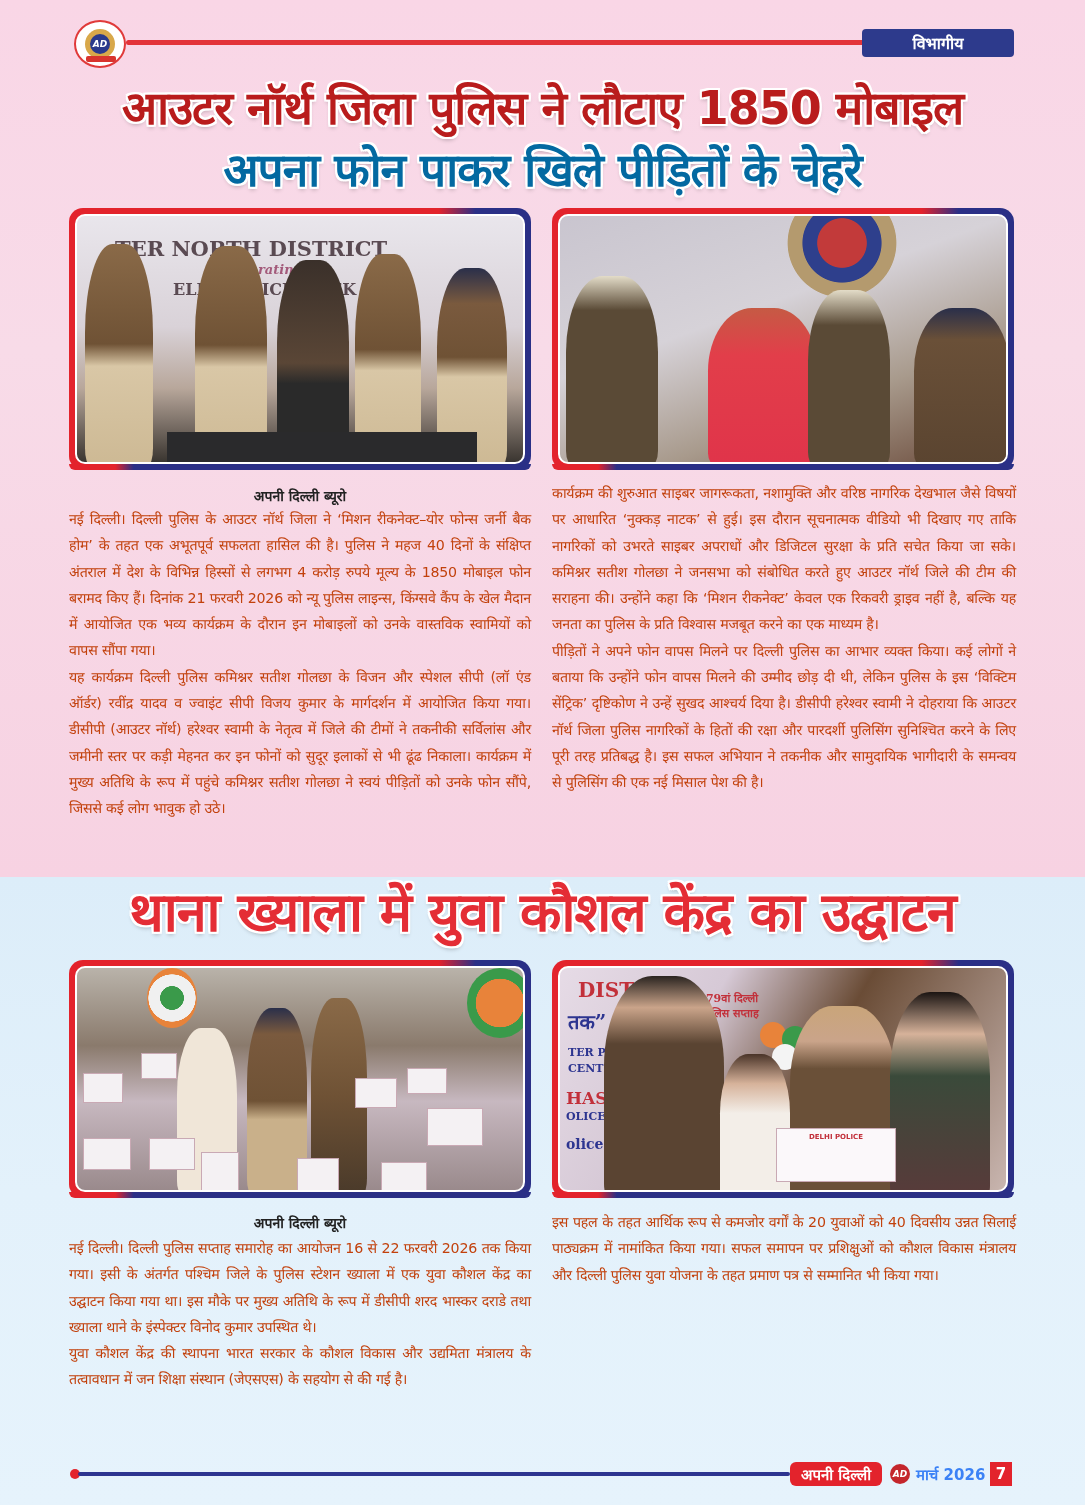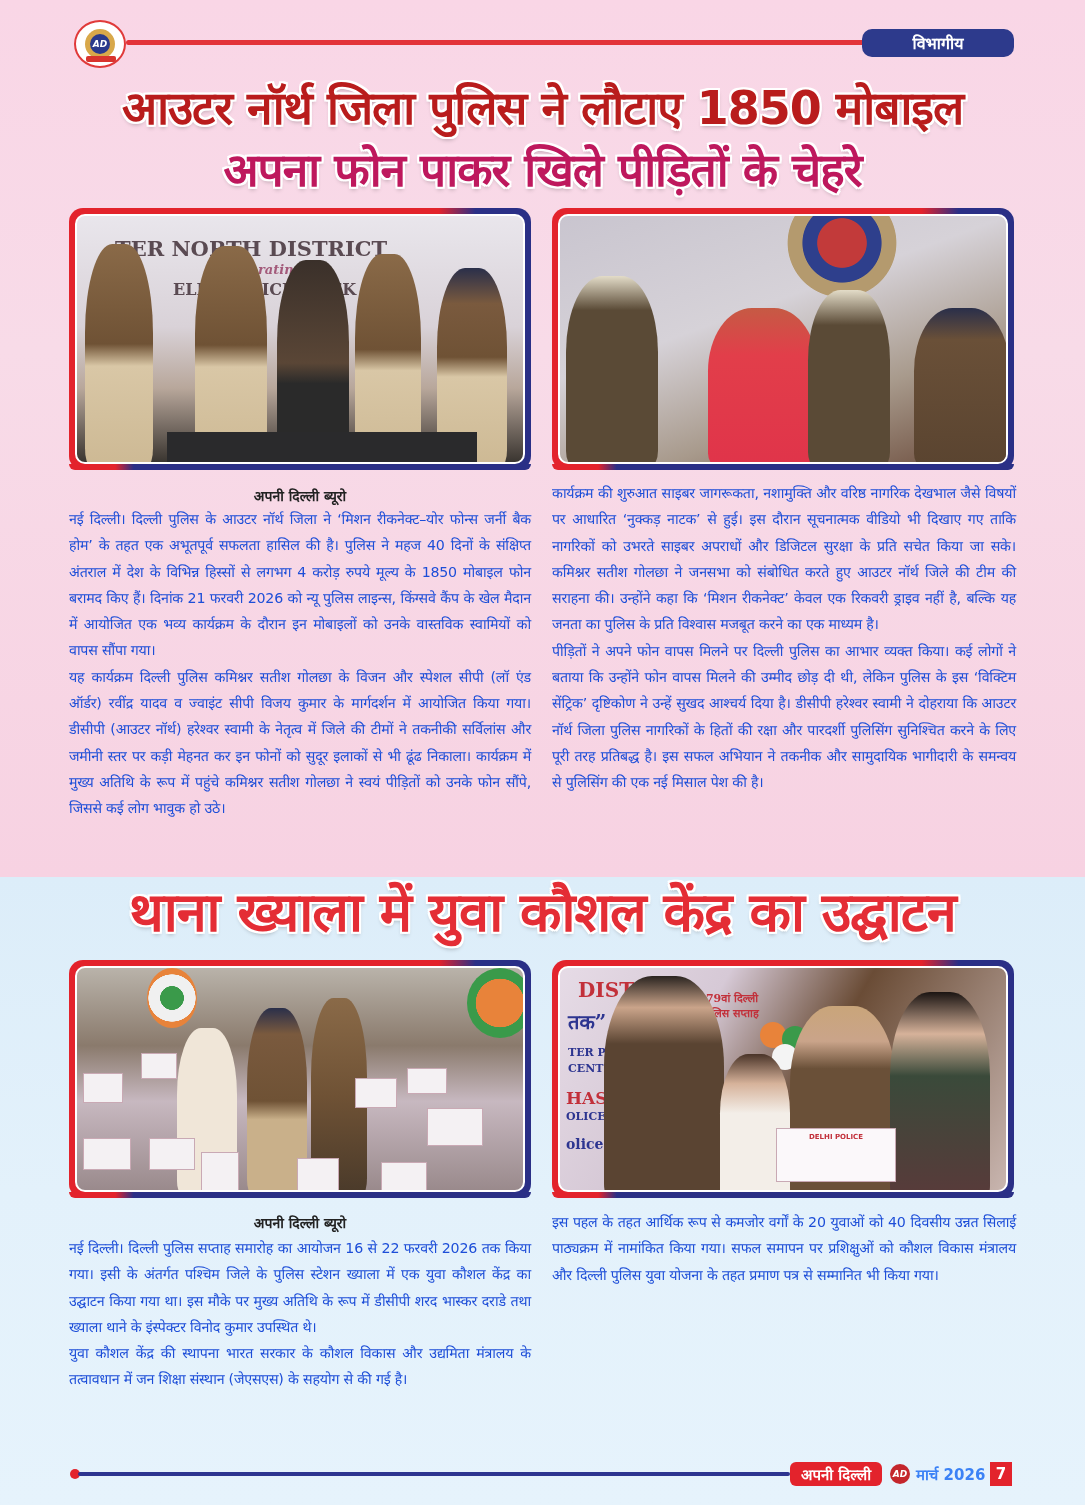--- a/index.html
+++ b/index.html
@@ -35,37 +35,37 @@
   .logo .core span { color: #fff; font-weight: bold; font-size: 9px; font-style: italic; }
   .logo .ribbon {
     position: absolute; bottom: 4px; left: 10px; width: 30px; height: 6px; background: #d8342e; border-radius: 2px;
   }
   .header-rule {
     position: absolute; left: 126px; top: 40px; width: 740px; height: 5px;
     background: #e3343a; border-radius: 3px;
   }
   .section-pill {
     position: absolute; left: 862px; top: 29px; width: 152px; height: 28px;
-    background: #2d3a8c; border-radius: 10px; color: #fff;
+    background: #2d3a8c; border-radius: 4px; color: #fff;
     font-weight: bold; font-size: 16px;
     display: flex; align-items: center; justify-content: center;
   }
 
   
   .headline {
     position: absolute; left: 0; width: 1085px; text-align: center;
     font-family: "DejaVu Sans", sans-serif; font-weight: bold;
     letter-spacing: -1px;
     -webkit-text-stroke: 0;
     text-shadow: 2px 0 0 #fff, -2px 0 0 #fff, 0 2px 0 #fff, 0 -2px 0 #fff,
                  2px 2px 0 #fff, -2px -2px 0 #fff, 2px -2px 0 #fff, -2px 2px 0 #fff,
                  0 3px 4px rgba(0,0,0,0.25);
   }
   .h1 { top: 78px; font-size: 46px; color: #b91c1c; line-height: 60px; }
-  .h2 { top: 140px; font-size: 46px; color: #be185d; line-height: 60px; }
+  .h2 { top: 140px; font-size: 46px; color: #0369a1; line-height: 60px; }
   .h3 { top: 878px; font-size: 54px; color: #e42d35; line-height: 70px; }
 
   
   .photo-frame {
     position: absolute; border-radius: 14px;
     background: linear-gradient(90deg, #e3232c 0%, #e3232c 80%, #2a2f86 88%, #2a2f86 100%);
     padding: 6px;
   }
   .photo-frame::after {
     content: ""; position: absolute; left: 0; right: 0; bottom: 0; height: 6px;
@@ -88,21 +88,21 @@
   .cert {
     position: absolute; background: #f4f1f3; border: 1px solid #c9a9b4;
   }
 
   
   .byline {
     position: absolute; font-weight: bold; font-size: 14px; color: #222; text-align: center;
   }
   .col {
     position: absolute; font-size: 14.2px; line-height: 26.3px; text-align: justify;
-    color: #1d4ed8; letter-spacing: -0.2px;
+    color: #c2410c; letter-spacing: -0.2px;
   }
   .col p { margin: 0; }
 
   
   .footer-dot {
     position: absolute; left: 70px; top: 1469px; width: 10px; height: 10px;
     border-radius: 50%; background: #e3232c;
   }
   .footer-rule {
     position: absolute; left: 78px; top: 1472px; width: 712px; height: 4px;

